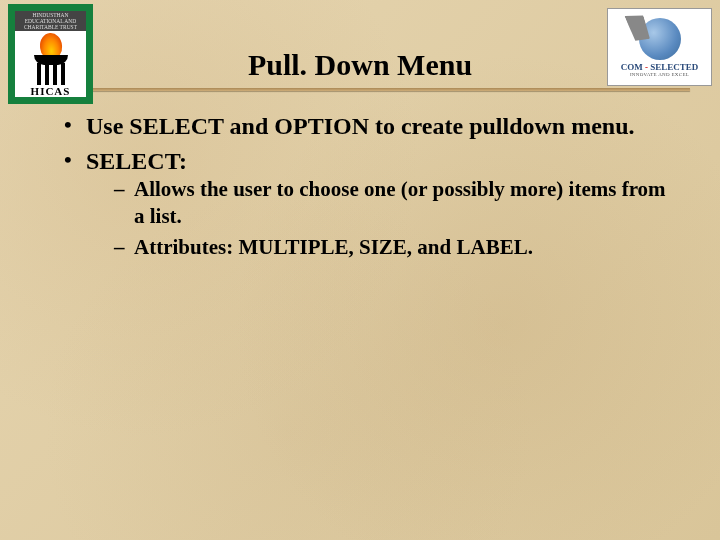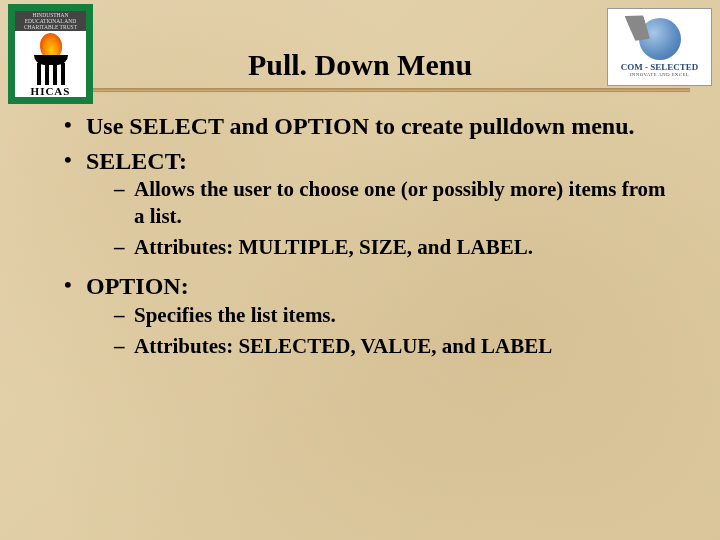--- a/index.html
+++ b/index.html
@@ -227,23 +227,16 @@
       <li>
         <span>Use SELECT and OPTION to create pulldown menu.</span>
       </li>
       <li>
         <span>SELECT:</span>
         <ul class="level2">
           <li><span>Allows the user to choose one (or possibly more) items from a list.</span></li>
           <li><span>Attributes:  MULTIPLE, SIZE, and LABEL.</span></li>
         </ul>
       </li>
-      <li>
-        <span>OPTION:</span>
-        <ul class="level2">
-          <li><span>Specifies the list items.</span></li>
-          <li><span>Attributes:  SELECTED, VALUE, and LABEL</span></li>
-        </ul>
-      </li>
     </ul>
   </div>
 
 </div>
 
 </body></html>

